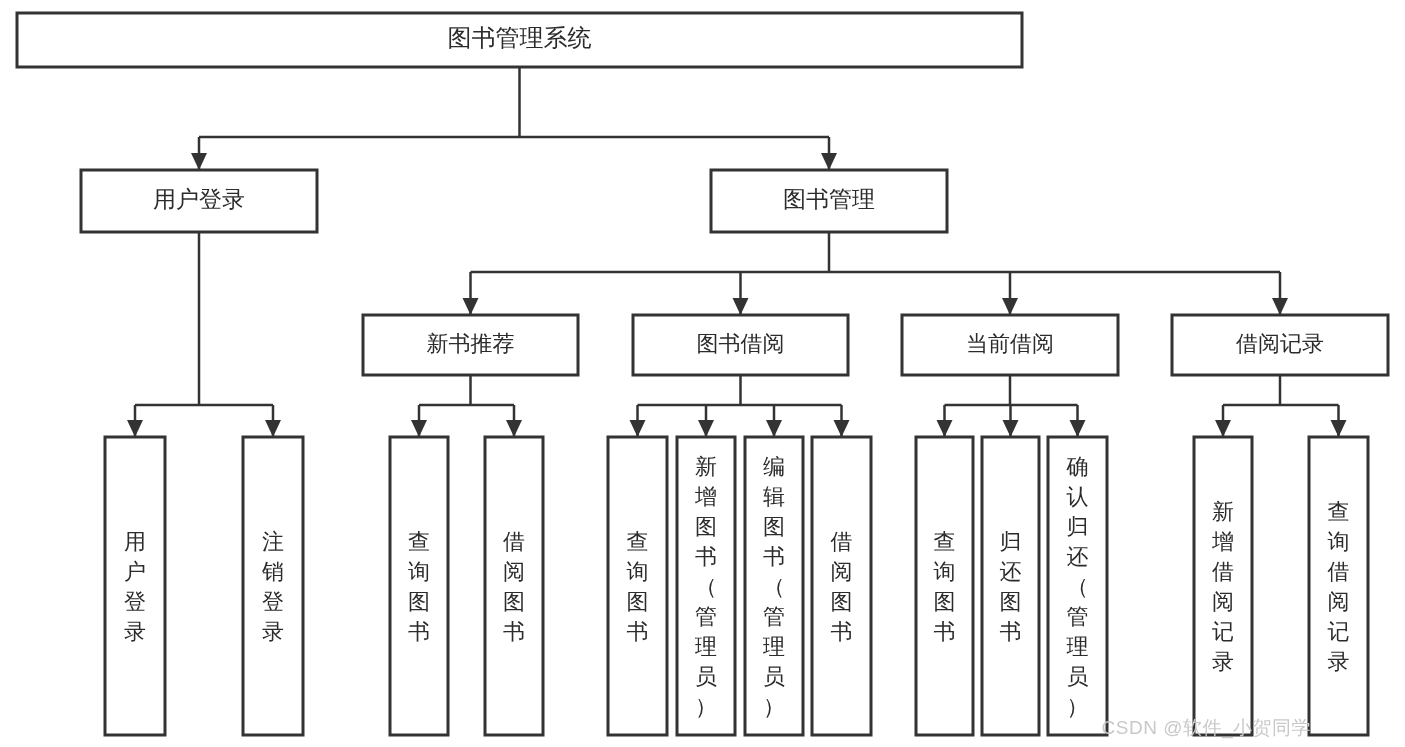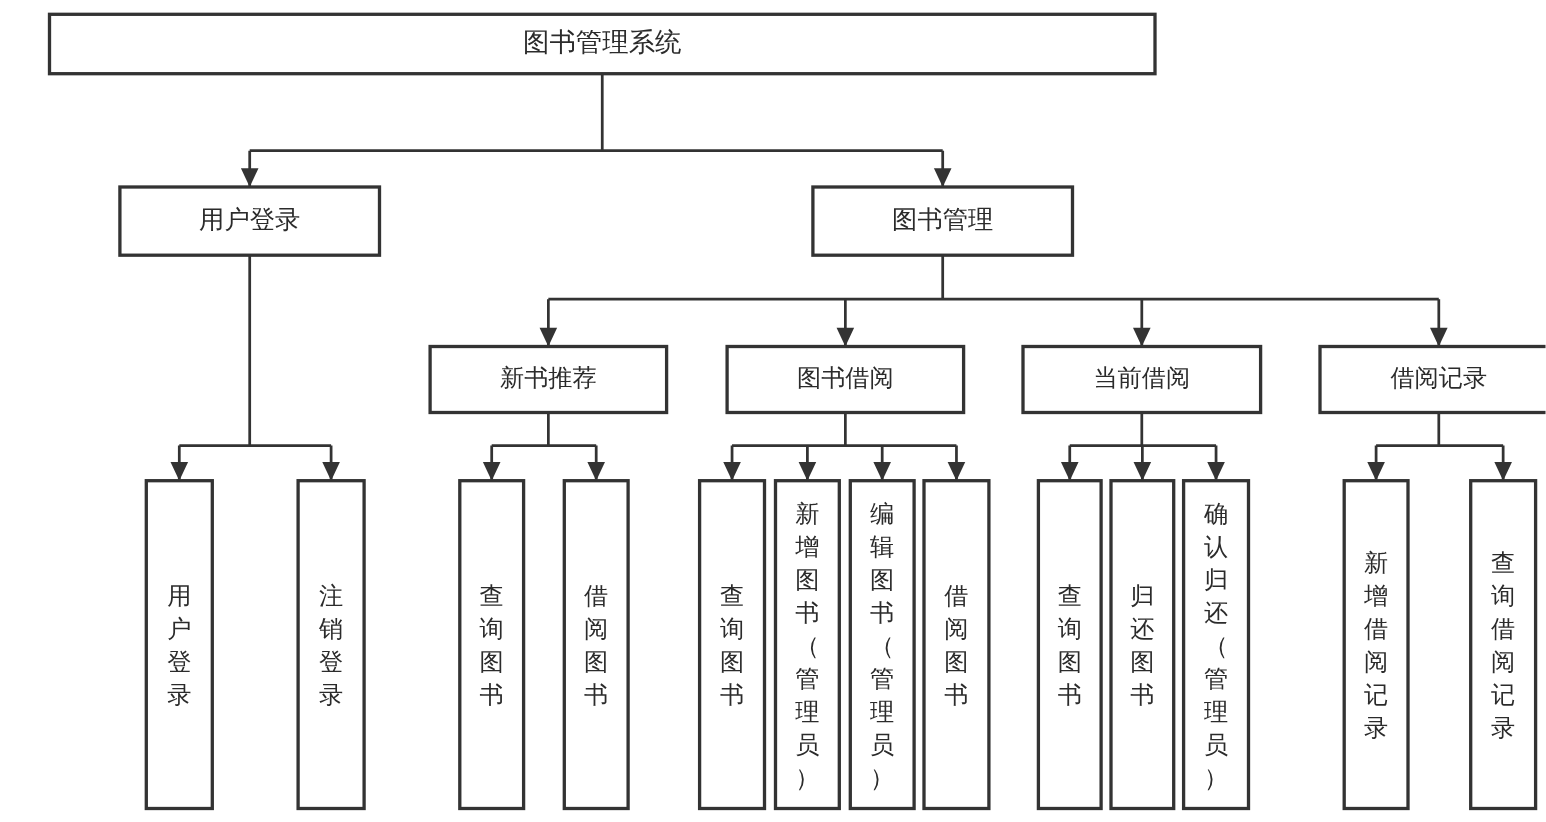--- a/index.html
+++ b/index.html
@@ -12,21 +12,20 @@
     width: 1405px;
     height: 747px;
     font-family: "Liberation Sans", "DejaVu Sans", sans-serif;
     overflow: hidden;
     position: relative;
   }
   #diagram-root {
     position: relative;
     width: 1323px;
     height: 747px;
-    margin-left: 28px;
   }
   svg.diagram-canvas {
     position: absolute;
     top: 0;
     left: 0;
     width: 1405px;
     height: 747px;
   }
   .node-box {
     fill: #ffffff;
@@ -213,13 +212,14 @@
           <rect x="1194" y="437" width="58" height="298" class="node-box leaf-box"></rect>
           <text x="1223" y="519.4" class="leaf-label"><tspan x="1223" dy="0">新</tspan><tspan x="1223" dy="30">增</tspan><tspan x="1223" dy="30">借</tspan><tspan x="1223" dy="30">阅</tspan><tspan x="1223" dy="30">记</tspan><tspan x="1223" dy="30">录</tspan></text>
         </g>
         <g>
           <rect x="1309" y="437" width="59" height="298" class="node-box leaf-box"></rect>
           <text x="1338.5" y="519.4" class="leaf-label"><tspan x="1338.5" dy="0">查</tspan><tspan x="1338.5" dy="30">询</tspan><tspan x="1338.5" dy="30">借</tspan><tspan x="1338.5" dy="30">阅</tspan><tspan x="1338.5" dy="30">记</tspan><tspan x="1338.5" dy="30">录</tspan></text>
         </g>
       </g>
   </svg>
 
+  <div class="watermark-text">CSDN @软件_小贺同学</div>
 </div>
 
 </body></html>

